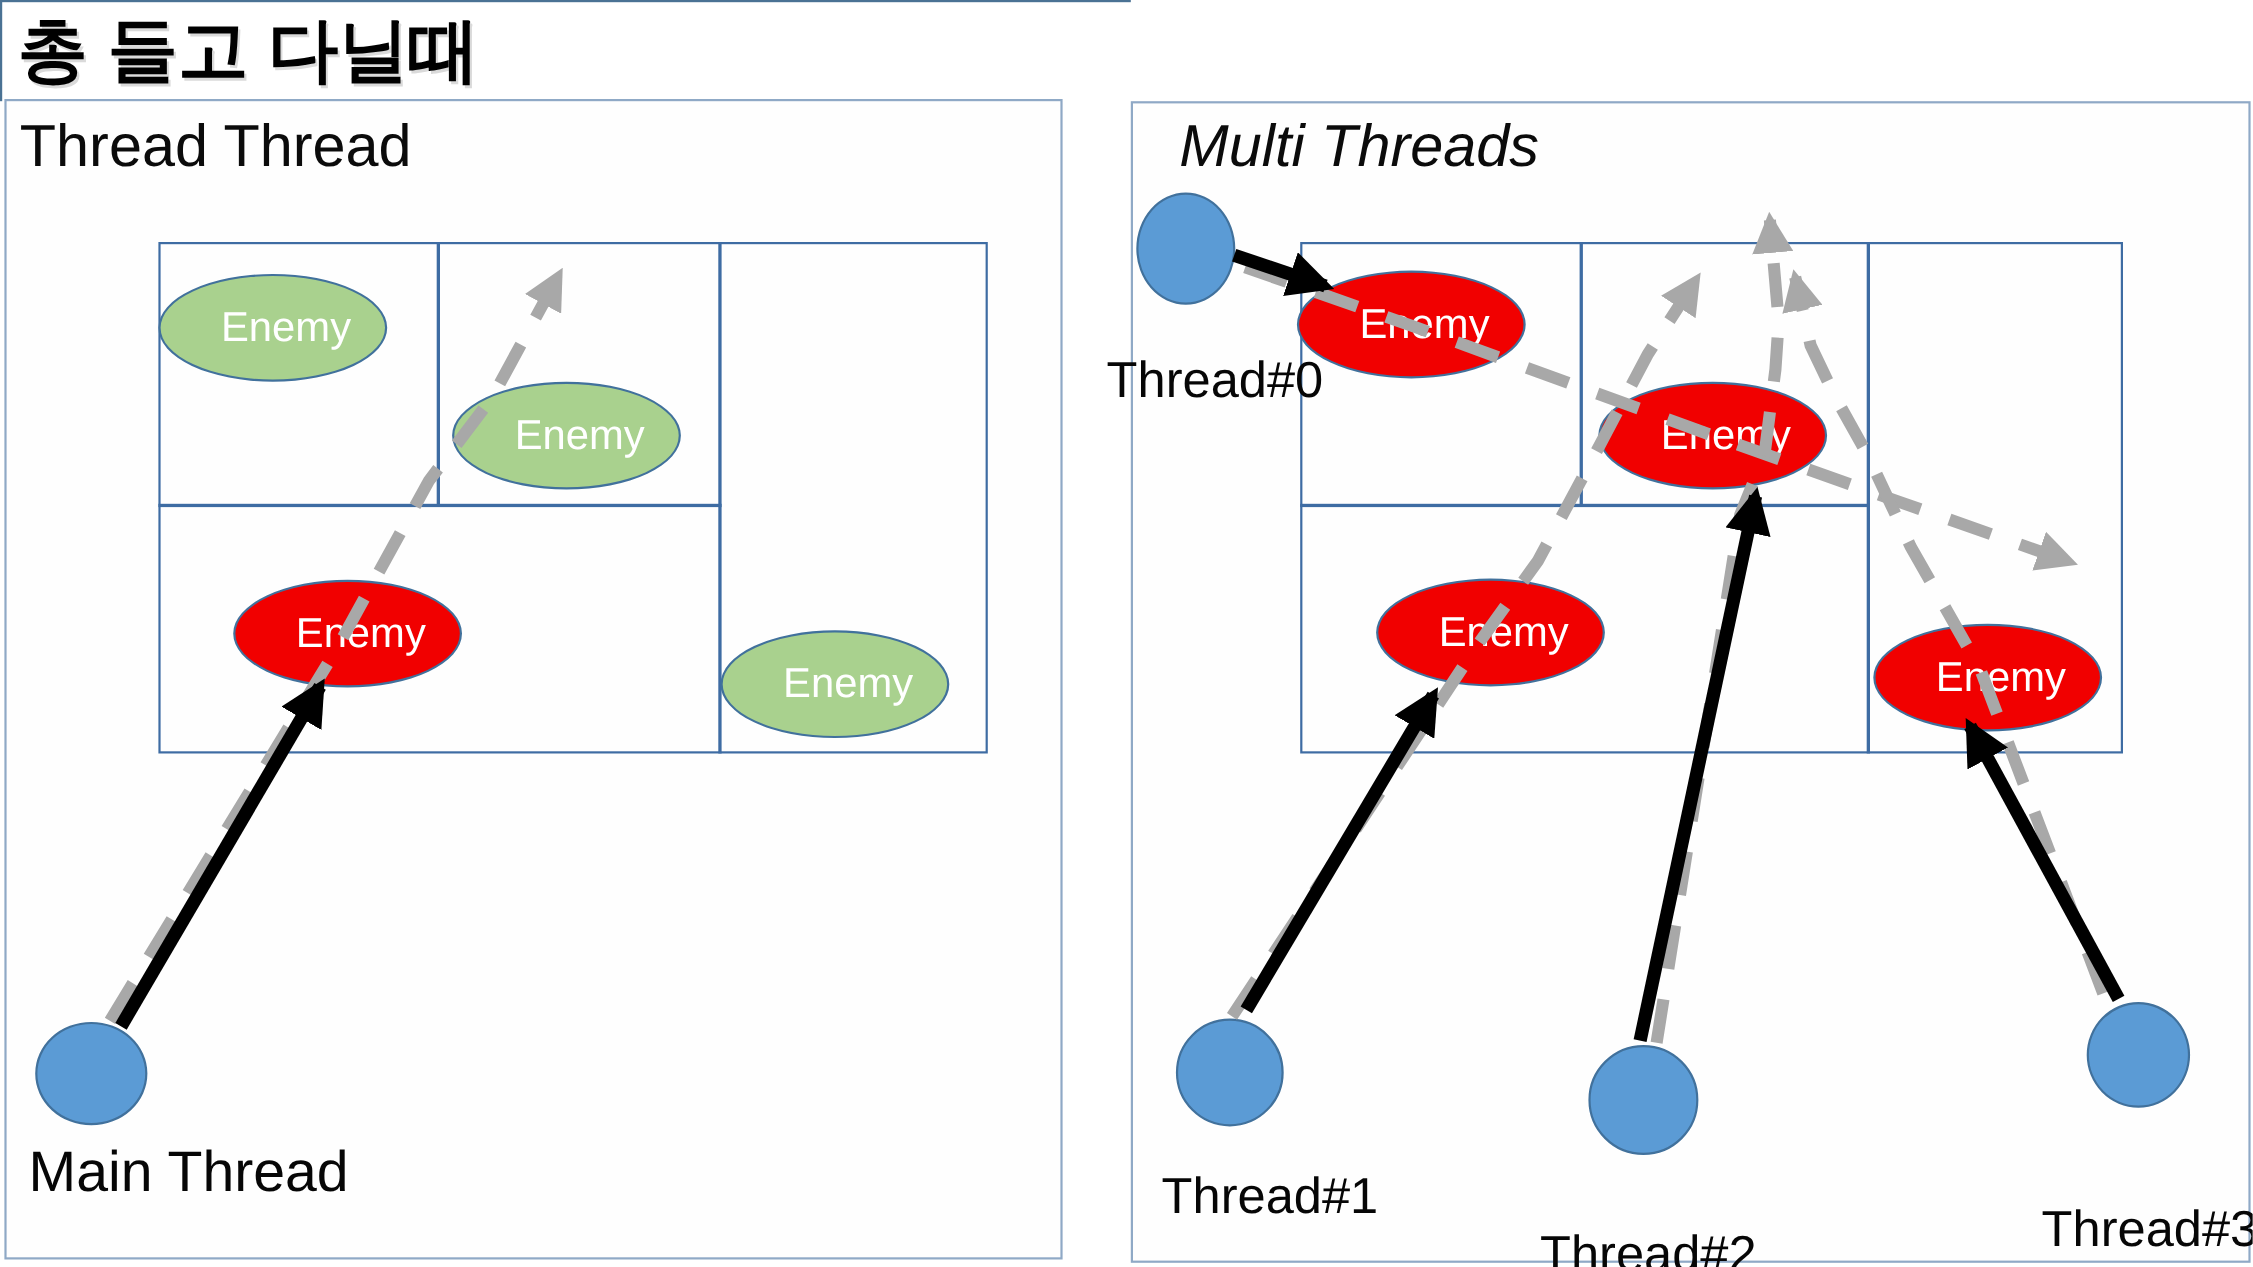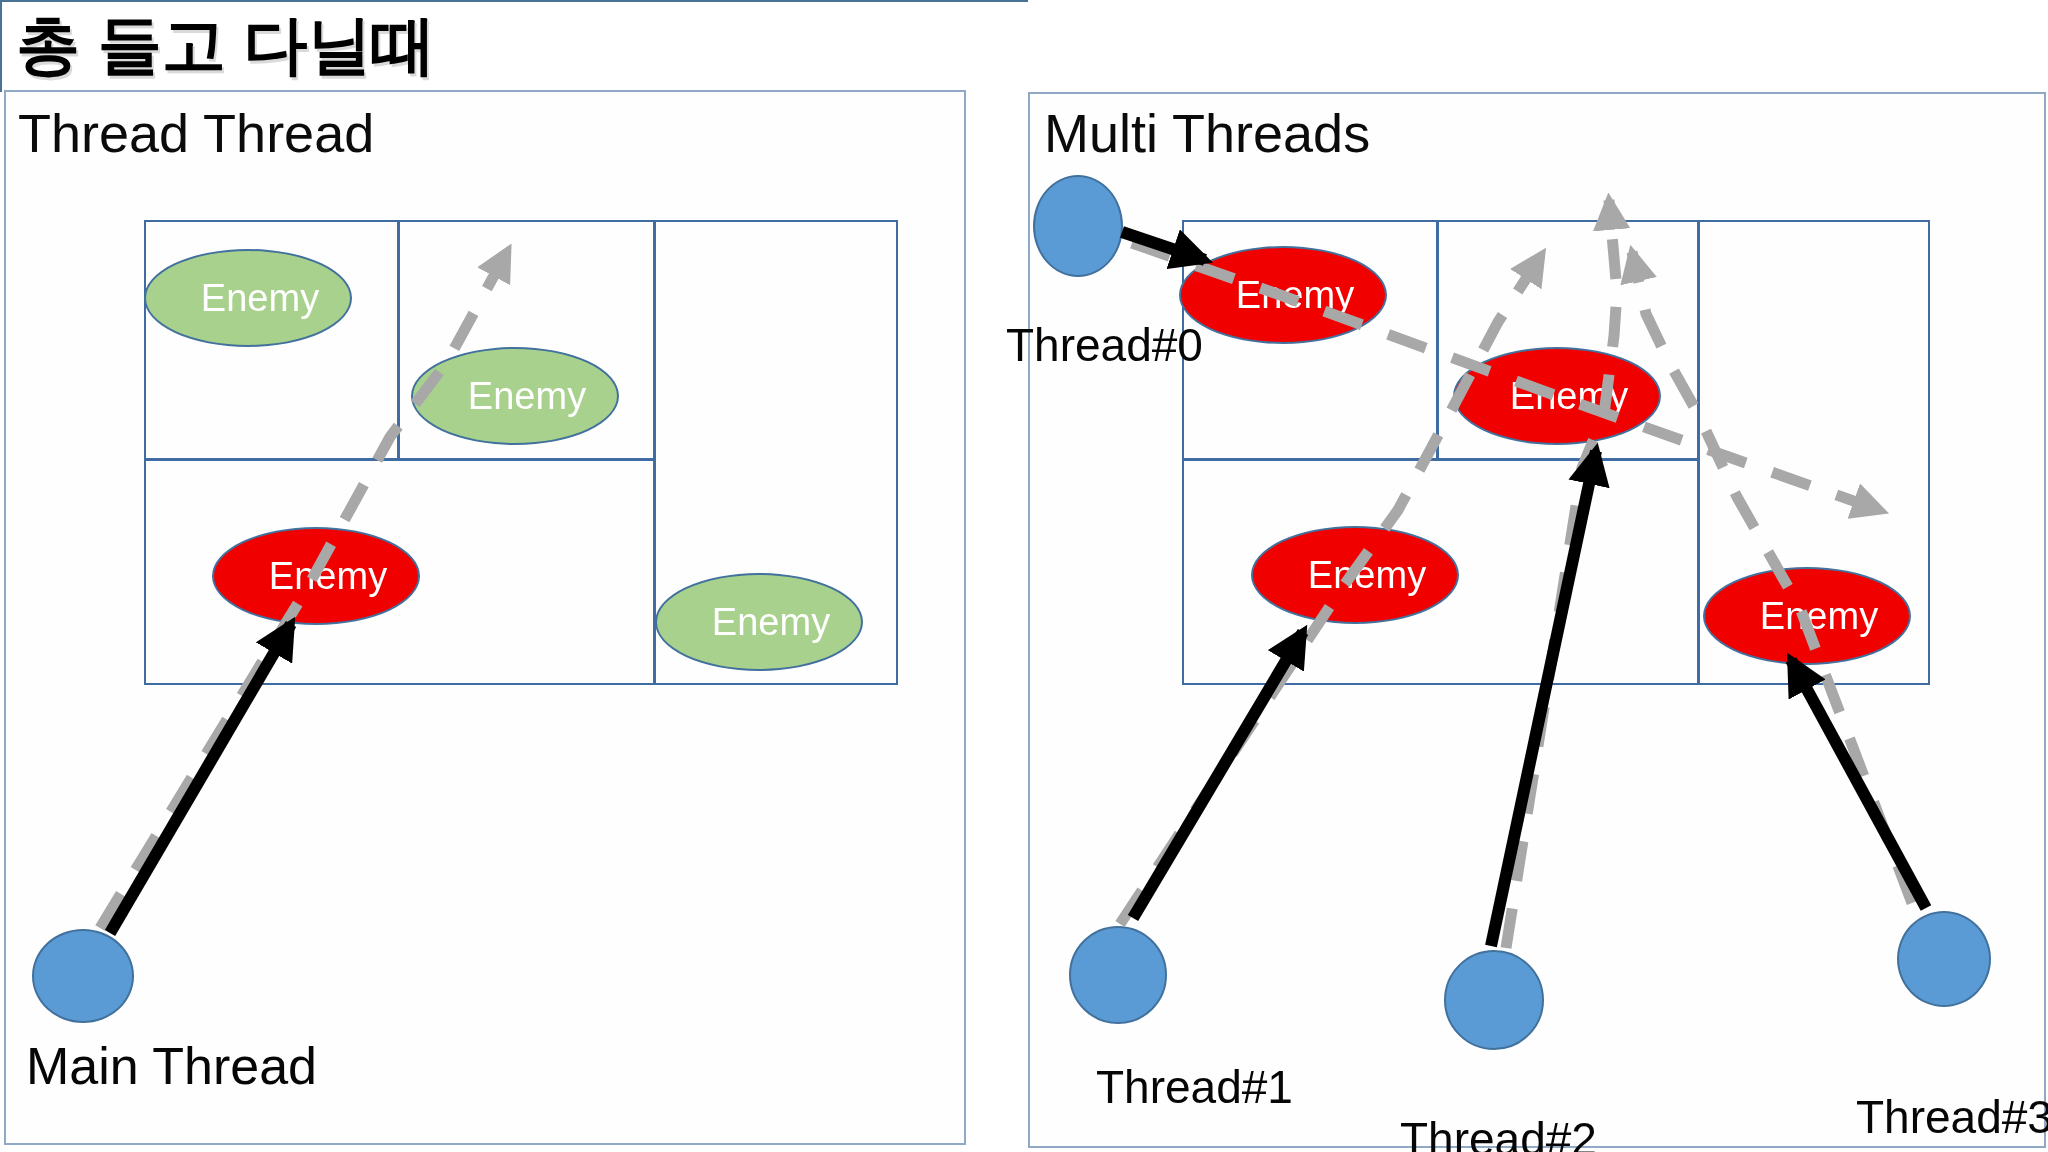--- a/index.html
+++ b/index.html
@@ -74,21 +74,21 @@
     <span>Enemy</span>
   </div>
   <div class="enemy green" style="left:655px;top:573px;">
     <span>Enemy</span>
   </div>
 
   <div class="thread-circle" style="left:32px;top:929px;width:102px;height:94px;"></div>
   <div class="thread-label" style="left:26px;top:1036px;font-size:52px;">Main Thread</div>
 
   <div class="panel" style="left:1028px;top:92px;width:1018px;height:1056px;"></div>
-  <div class="panel-title" style="left:1044px;top:102px;">Multi Threads</div>
+  <div class="panel-title" style="left:1072px;top:102px;font-style:italic;">Multi Threads</div>
 
   <div class="grid" style="left:1182px;top:220px;width:748px;height:465px;"></div>
   <div class="wall" style="left:1436px;top:220px;width:2.5px;height:240px;"></div>
   <div class="wall" style="left:1697px;top:220px;width:2.5px;height:465px;"></div>
   <div class="wall" style="left:1182px;top:458px;width:518px;height:2.5px;"></div>
 
   <div class="enemy red" style="left:1179px;top:246px;">
     <span>Enemy</span>
   </div>
   <div class="enemy red" style="left:1453px;top:347px;">
@@ -98,21 +98,21 @@
     <span>Enemy</span>
   </div>
   <div class="enemy red" style="left:1703px;top:567px;">
     <span>Enemy</span>
   </div>
 
   <div class="thread-circle" style="left:1033px;top:175px;width:90px;height:102px;"></div>
   <div class="thread-label" style="left:1006px;top:286px;margin-top:32px;">Thread#0</div>
 
   <div class="thread-circle" style="left:1069px;top:926px;width:98px;height:98px;"></div>
-  <div class="thread-label" style="left:1056px;top:1060px;margin-left:40px;">Thread#1</div>
+  <div class="thread-label" style="left:1056px;top:1060px;">Thread#1</div>
 
   <div class="thread-circle" style="left:1444px;top:950px;width:100px;height:100px;"></div>
   <div class="thread-label" style="left:1400px;top:1112px;">Thread#2</div>
 
   <div class="thread-circle" style="left:1897px;top:911px;width:94px;height:96px;"></div>
   <div class="thread-label" style="left:1856px;top:1090px;">Thread#3</div>
 
   <svg id="arrow-layer" width="2048" height="1152" viewBox="0 0 2048 1152">
     <defs>
       <marker id="ah-black" viewBox="0 0 10 10" refX="8" refY="5" markerUnits="strokeWidth" markerWidth="3.5" markerHeight="3.5" orient="auto">

